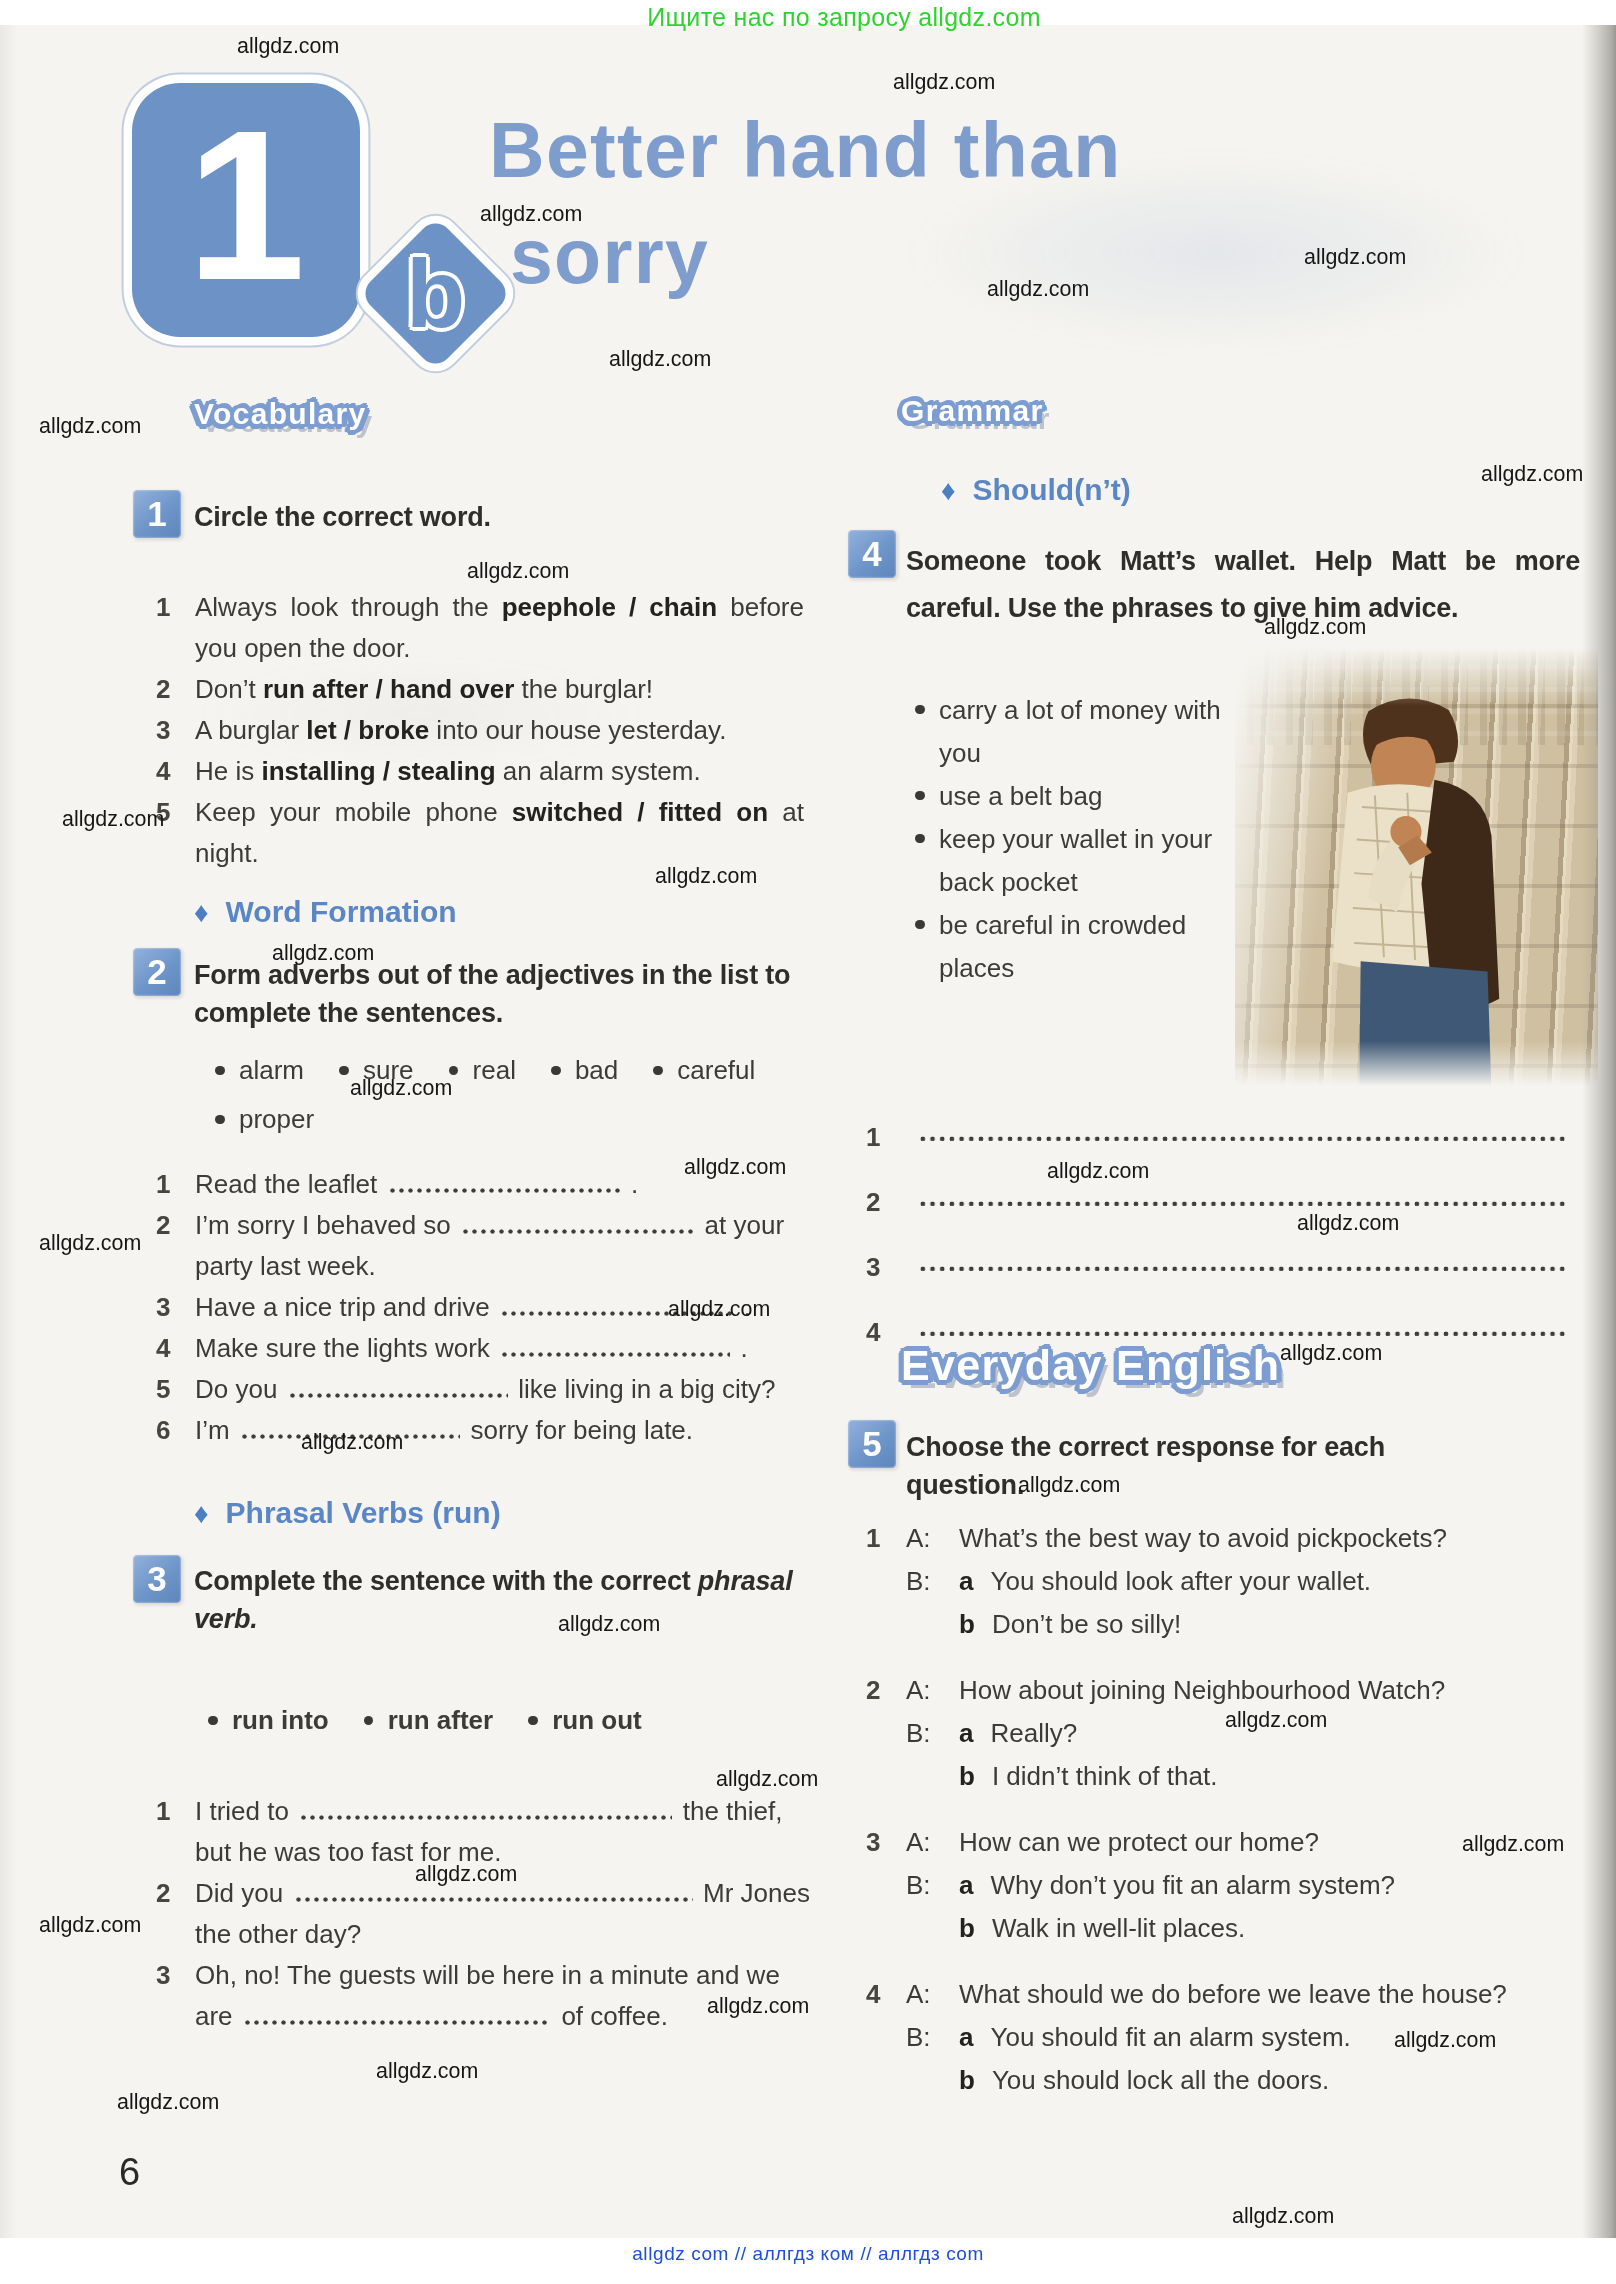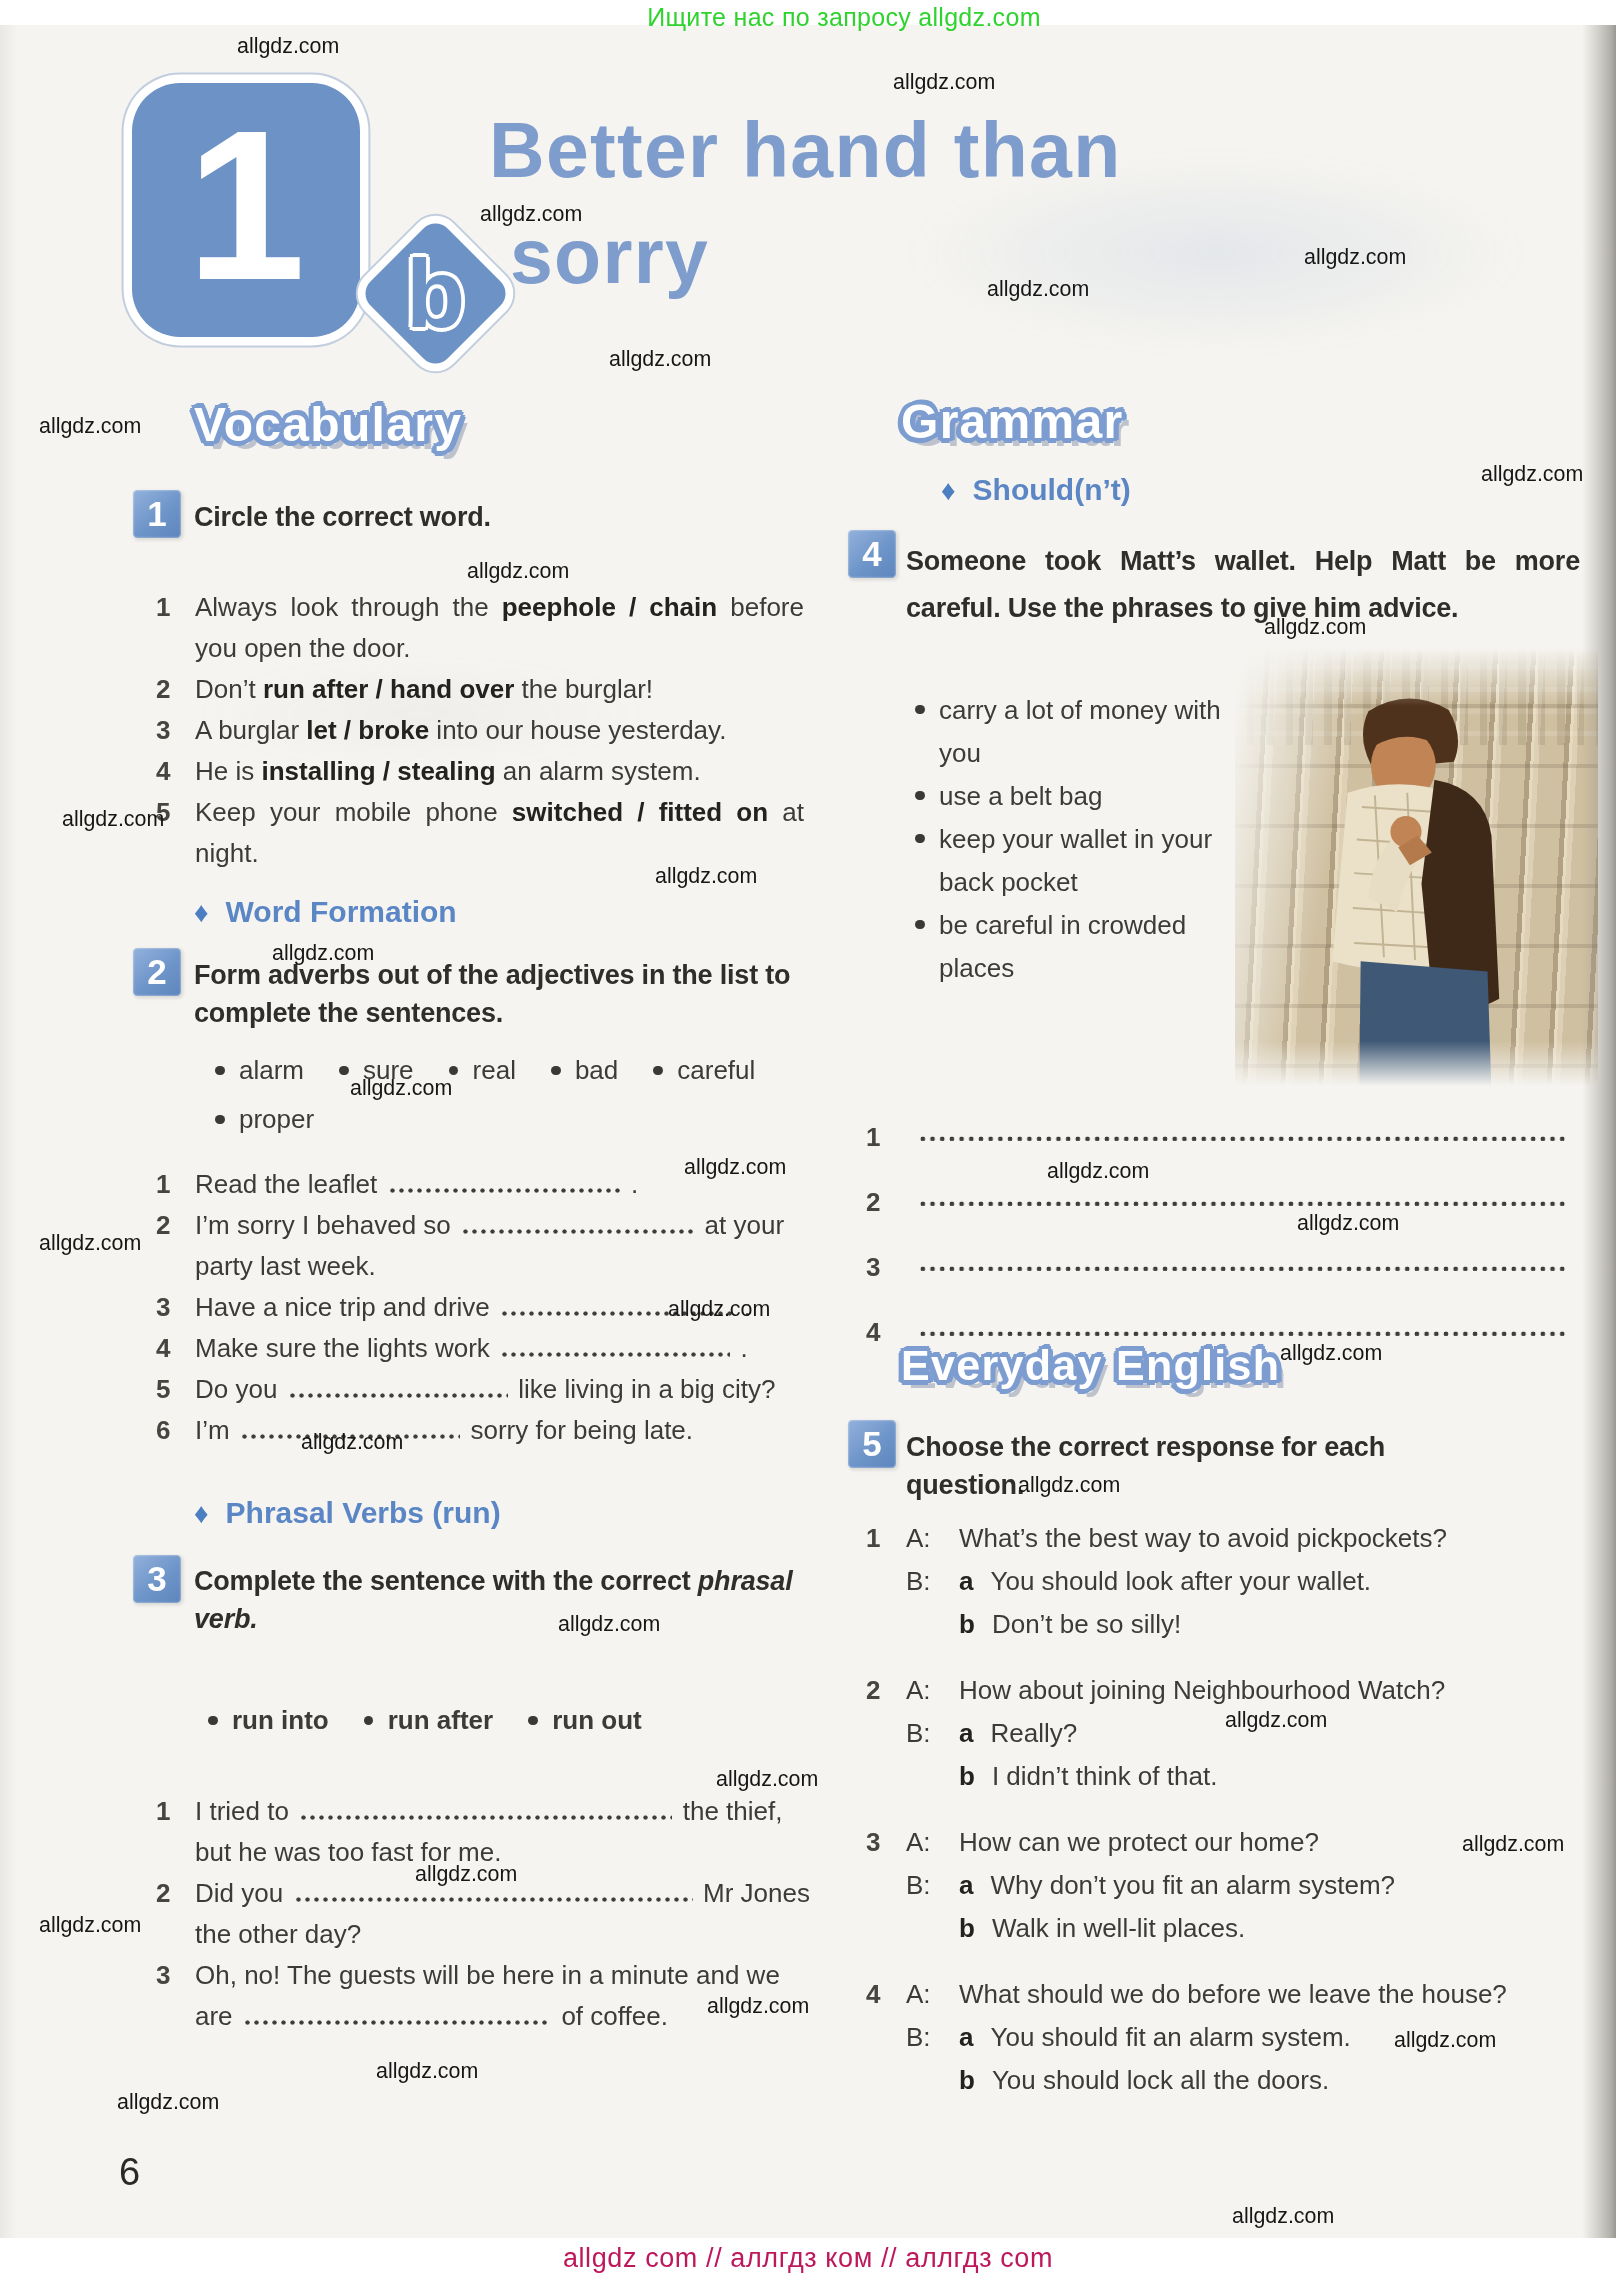--- a/index.html
+++ b/index.html
@@ -10,37 +10,37 @@
           background:linear-gradient(to right,rgba(0,0,0,0.05),rgba(0,0,0,0));}
   .edge-right{position:absolute;top:25px;height:2213px;left:1582px;width:34px;
           background:linear-gradient(to right,rgba(150,146,140,0) 0%,rgba(150,146,140,0.35) 45%,rgba(110,106,100,0.5) 85%,rgba(92,89,84,0.6) 100%);}
   .ghost{position:absolute;border-radius:39px;filter:blur(9px);pointer-events:none;}
   .ghost-a{left:908px;top:156px;width:616px;height:194px;background:radial-gradient(closest-side,rgba(140,162,205,0.16),rgba(140,162,205,0));}
   .ghost-b{left:194px;top:661px;width:454px;height:104px;background:radial-gradient(closest-side,rgba(160,160,170,0.07),rgba(160,160,170,0));}
 
   .banner-top{position:absolute;left:0;top:2.6px;width:100%;text-align:center;
           font-size:25px;color:#2ed32e;letter-spacing:0.3px;padding-left:36px;}
   .footer-bar{position:absolute;left:0;top:2243px;width:100%;text-align:center;
-          font-size:27px;color:#be185d;letter-spacing:0.6px;}
+          font-size:19px;color:#1d4ed8;letter-spacing:0.6px;}
   .watermark{position:absolute;font-size:21.4px;color:#161616;white-space:nowrap;z-index:40;}
 
   
   .badge-rect{position:absolute;left:132px;top:83px;width:228px;height:254px;background:#6d92c5;border-radius:48px;
           box-shadow:0 0 0 8.4px #ffffff,0 0 0 10.4px #c2cede;display:flex;align-items:center;justify-content:center;}
   .badge-rect .n1{font-size:214px;font-weight:bold;color:#ffffff;line-height:214px;transform:translateY(-5.2px);}
   .badge-diamond{position:absolute;left:381px;top:239px;width:109px;height:109px;background:#6d92c5;border-radius:17px;
           transform:rotate(45deg);box-shadow:0 0 0 7.8px #ffffff,0 0 0 9.7px #c2cede;display:flex;align-items:center;justify-content:center;}
   .badge-diamond .bl{transform:rotate(-45deg);font-size:97px;font-weight:bold;color:#6d92c5;line-height:97px;
           text-shadow:-3.9px 0 0 #fff,3.9px 0 0 #fff,0 -3.9px 0 #fff,0 3.9px 0 #fff,-2.6px -2.6px 0 #fff,2.6px -2.6px 0 #fff,-2.6px 2.6px 0 #fff,2.6px 2.6px 0 #fff;}
   .unit-title{position:absolute;left:489px;top:97px;width:972px;font-weight:bold;color:#7e9ccc;
           font-size:77px;line-height:106px;letter-spacing:1.3px;}
   .unit-title .line2{margin-left:21px;}
 
   
-  .bubble{position:absolute;font-weight:bold;color:#ffffff;font-size:48px;letter-spacing:1.3px;white-space:nowrap;
+  .bubble{position:absolute;font-weight:bold;color:#ffffff;font-size:30px;letter-spacing:1.3px;white-space:nowrap;
           text-shadow:
            -4.5px 0 0 #7d9dd1,4.5px 0 0 #7d9dd1,0 -4.5px 0 #7d9dd1,0 4.5px 0 #7d9dd1,
            -3.2px -3.2px 0 #7d9dd1,3.2px -3.2px 0 #7d9dd1,-3.2px 3.2px 0 #7d9dd1,3.2px 3.2px 0 #7d9dd1,
            -5.2px 1.9px 0 #7d9dd1,5.2px 1.9px 0 #7d9dd1,-1.9px 5.2px 0 #7d9dd1,1.9px -5.2px 0 #7d9dd1,
            7.1px 8.4px 0 rgba(104,120,150,0.4);}
 
   .subheading{position:absolute;font-size:30px;font-weight:bold;color:#5b86c5;white-space:nowrap;}
   .subheading .diamond-icon{color:#4c7ec2;font-size:28.5px;margin-right:17px;}
 
   .tile{position:absolute;width:48px;height:48px;border-radius:4.5px;

